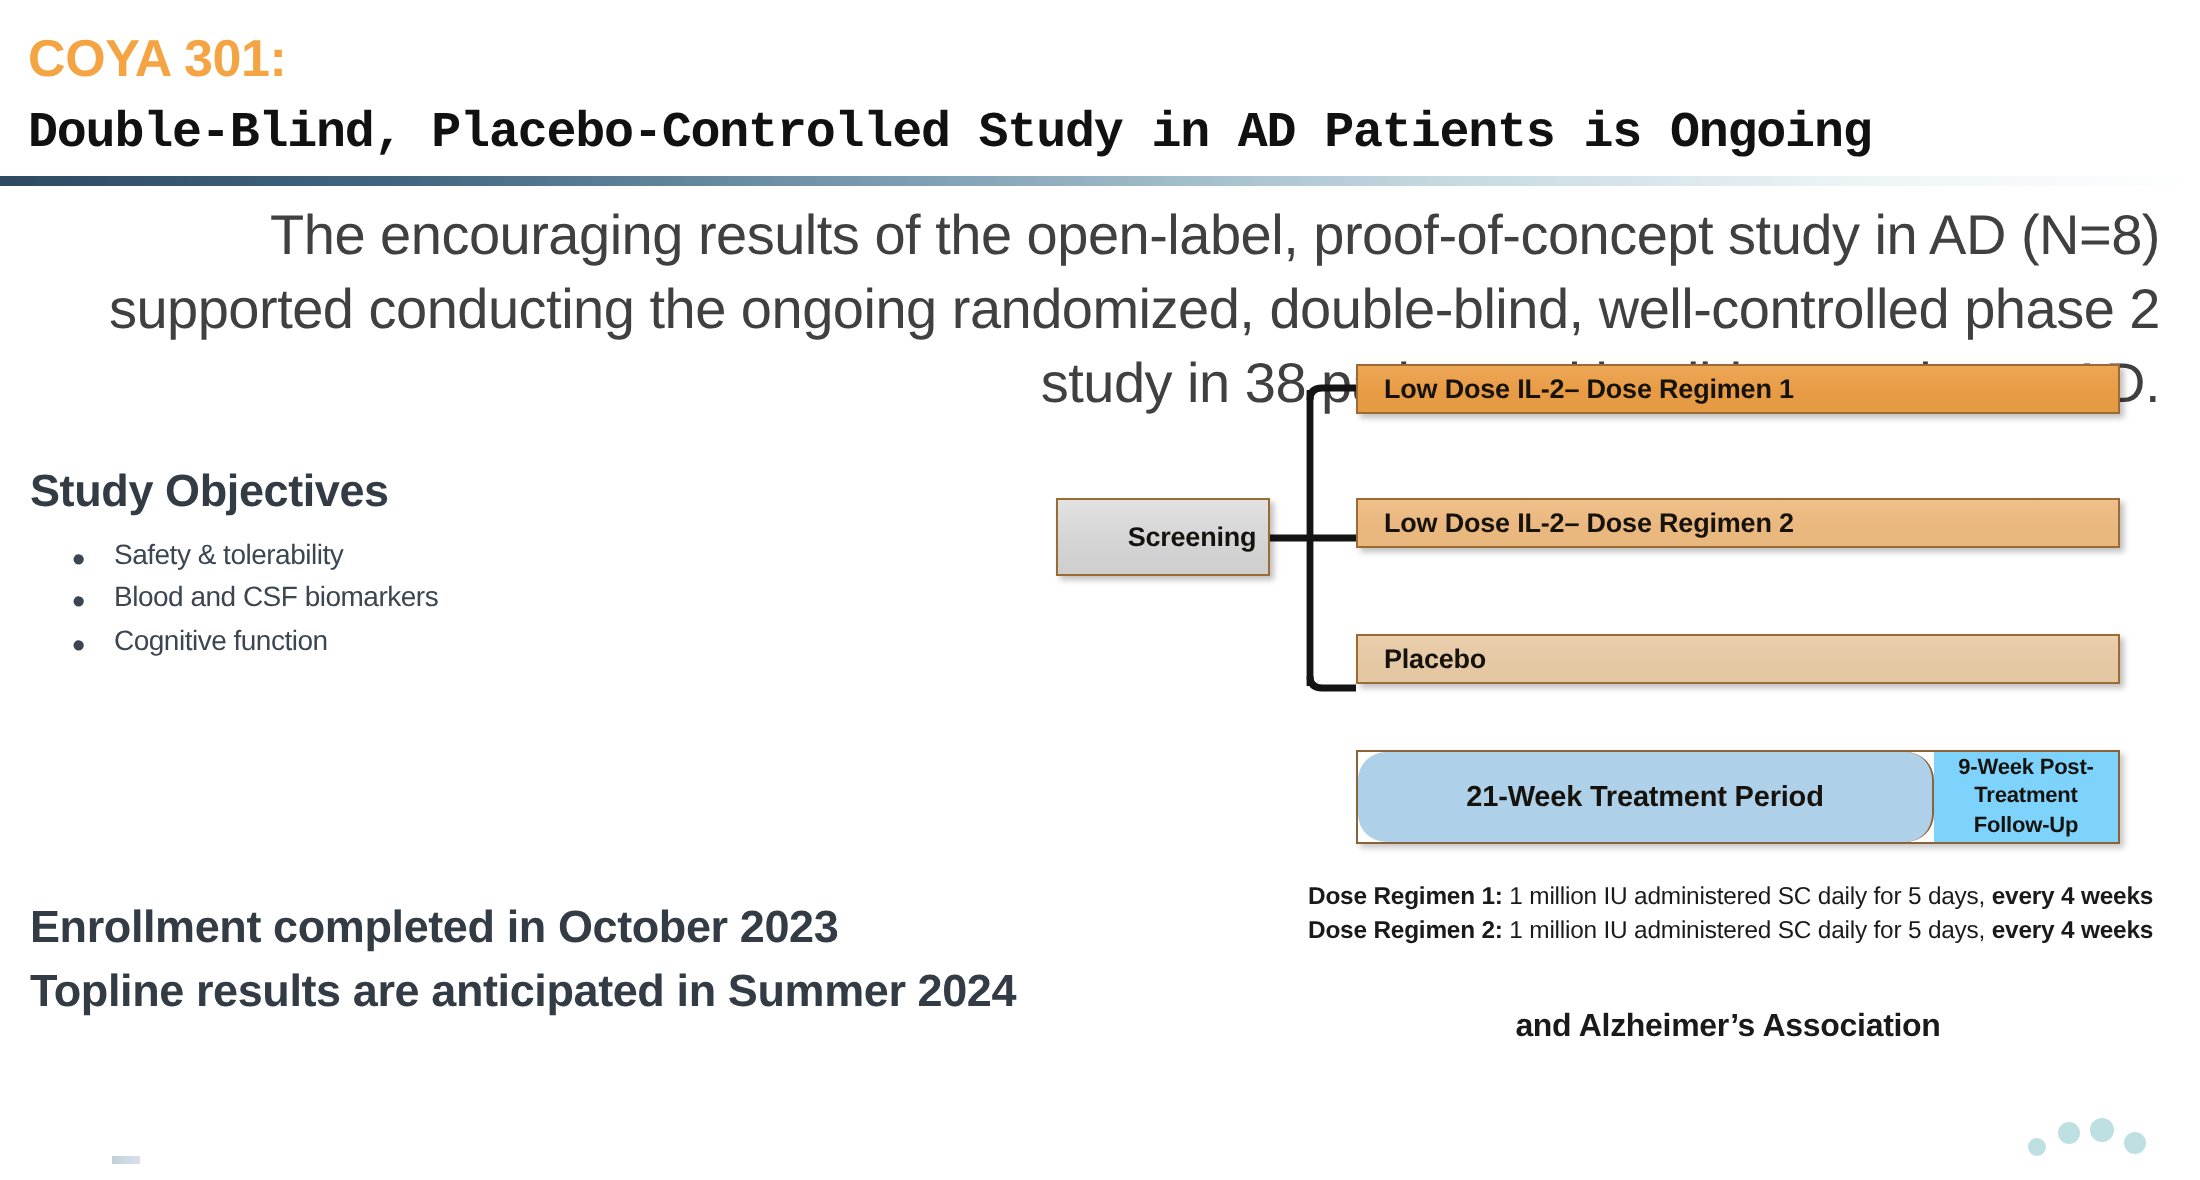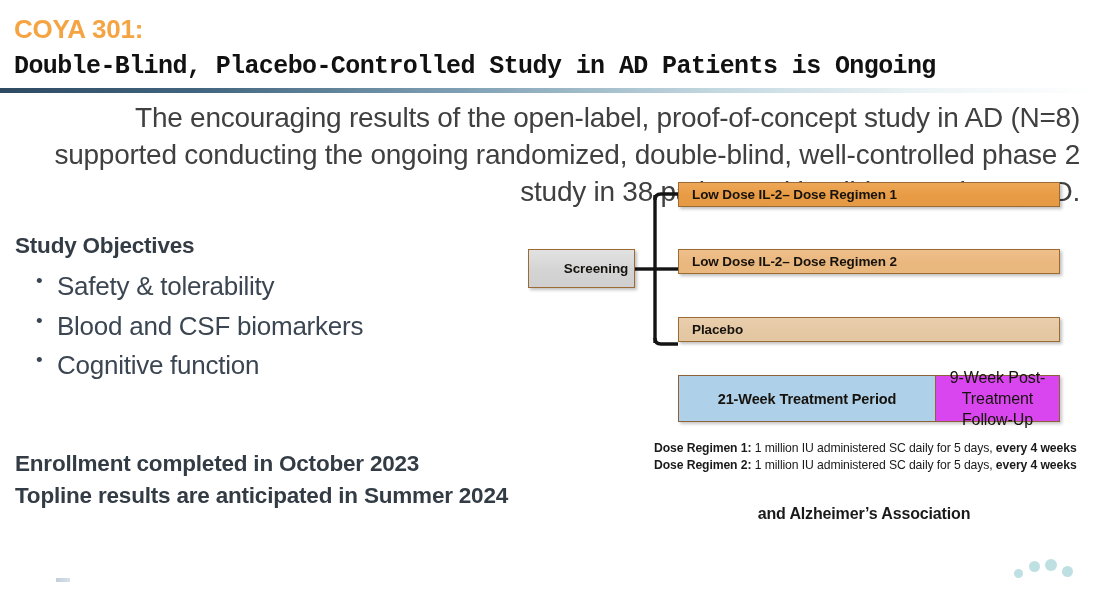--- a/index.html
+++ b/index.html
@@ -77,21 +77,21 @@
   }
   .objectives-list {
     position: absolute;
     left: 36px;
     top: 267px;
     list-style: none;
     margin: 0;
     padding: 0;
   }
   .objectives-list li {
-    font-size: 26px;
+    font-size: 14px;
     color: #3b4652;
     line-height: 1.52;
     letter-spacing: -0.25px;
     position: relative;
     padding-left: 21px;
   }
   .objectives-list li::before {
     content: "\2022";
     position: absolute;
     left: 0;
@@ -175,41 +175,42 @@
     left: 678px;
     top: 375px;
     width: 382px;
     height: 47px;
     box-sizing: border-box;
     border: 1px solid #8c6239;
     box-shadow: 2px 2px 3px rgba(0,0,0,0.22);
     display: flex;
   }
   .timeline-treat {
-    width: 257px;
+    width: 288px;
     background: #aed0e8;
     border-right: 1px solid #8c6239;
     display: flex;
     align-items: center;
     justify-content: center;
     font-size: 14.5px;
     font-weight: bold;
     color: #16120d;
     letter-spacing: -0.1px;
     box-sizing: border-box;
+    border-radius: 14px;
   }
   .timeline-follow {
     flex: 1;
-    background: #d946ef;
+    background: #7dd3fc;
     display: flex;
     align-items: center;
     justify-content: center;
     text-align: center;
-    font-size: 16px;
-    font-weight: normal;
+    font-size: 11px;
+    font-weight: bold;
     color: #16120d;
     line-height: 1.32;
     letter-spacing: -0.1px;
   }
 
   
   .footnotes {
     position: absolute;
     left: 654px;
     top: 440px;

